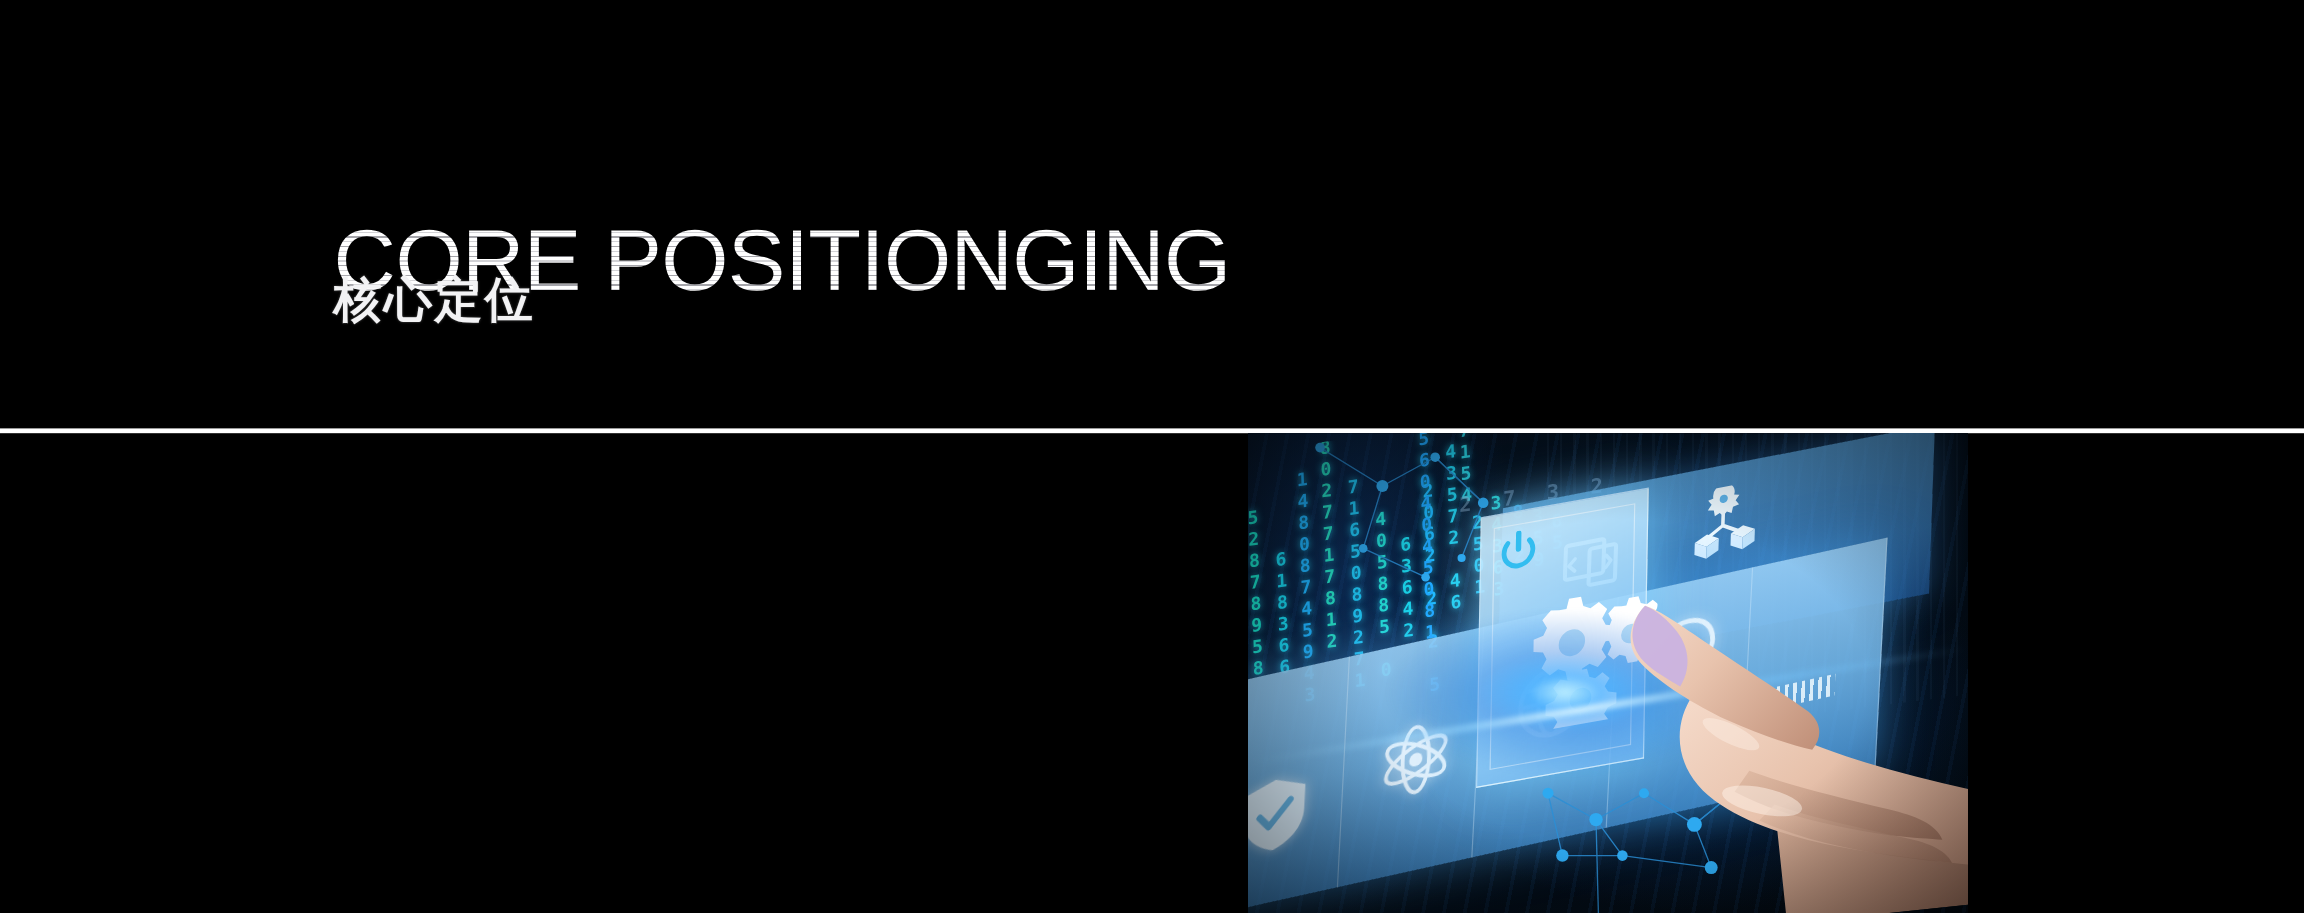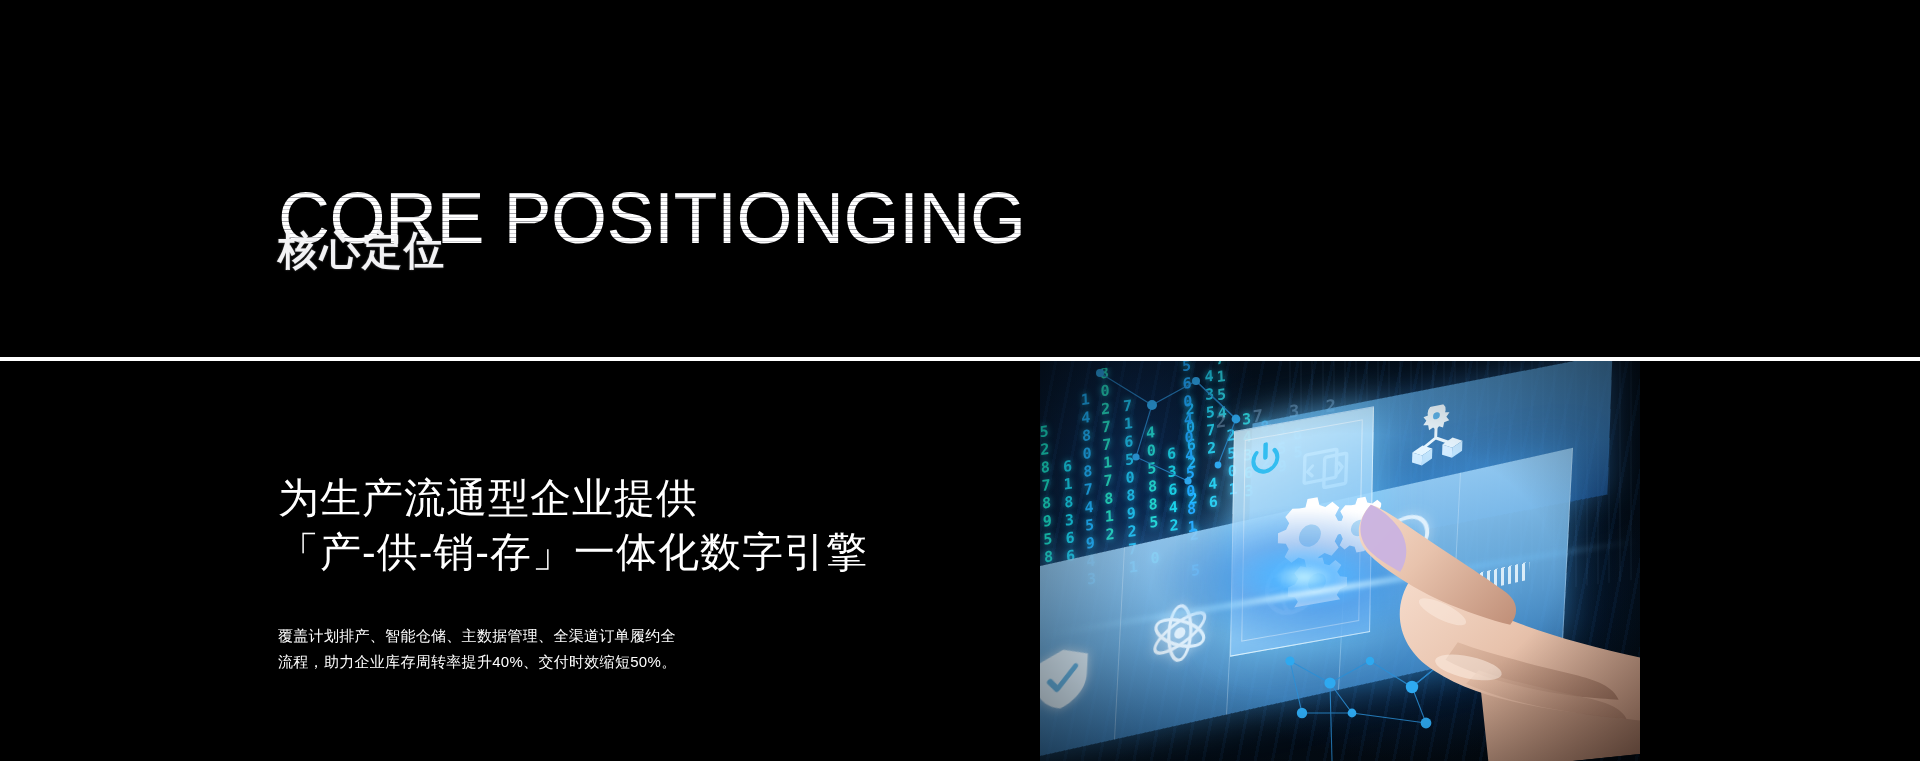--- a/index.html
+++ b/index.html
@@ -281,25 +281,20 @@
     <div class="title-stack">
       <div class="title-en">CORE POSITIONGING</div>
       <div class="title-zh">核心定位</div>
     </div>
   </div>
 
   <div class="divider"></div>
 
   <div class="body-block">
 
-    <div class="copy">
-      <div class="headline">为生产流通型企业提供</div>
-      <div class="headline">「产-供-销-存」一体化数字引擎</div>
-      <div class="subcopy">覆盖计划排产、智能仓储、主数据管理、全渠道订单履约全流程，助力企业库存周转率提升40%、交付时效缩短50%。</div>
-    </div>
 
     <div class="visual">
 
       <div class="bg-deep"></div>
       <div class="bg-streaks"></div>
       <div class="bg-vbars"></div>
 
       <div class="rain">
         <div class="rain-col" style="left:4px;  top:46px;  color:#19e7cf;">52878958</div>
         <div class="rain-col" style="left:26px; top:84px;  color:#17d9f2;">618366</div>

